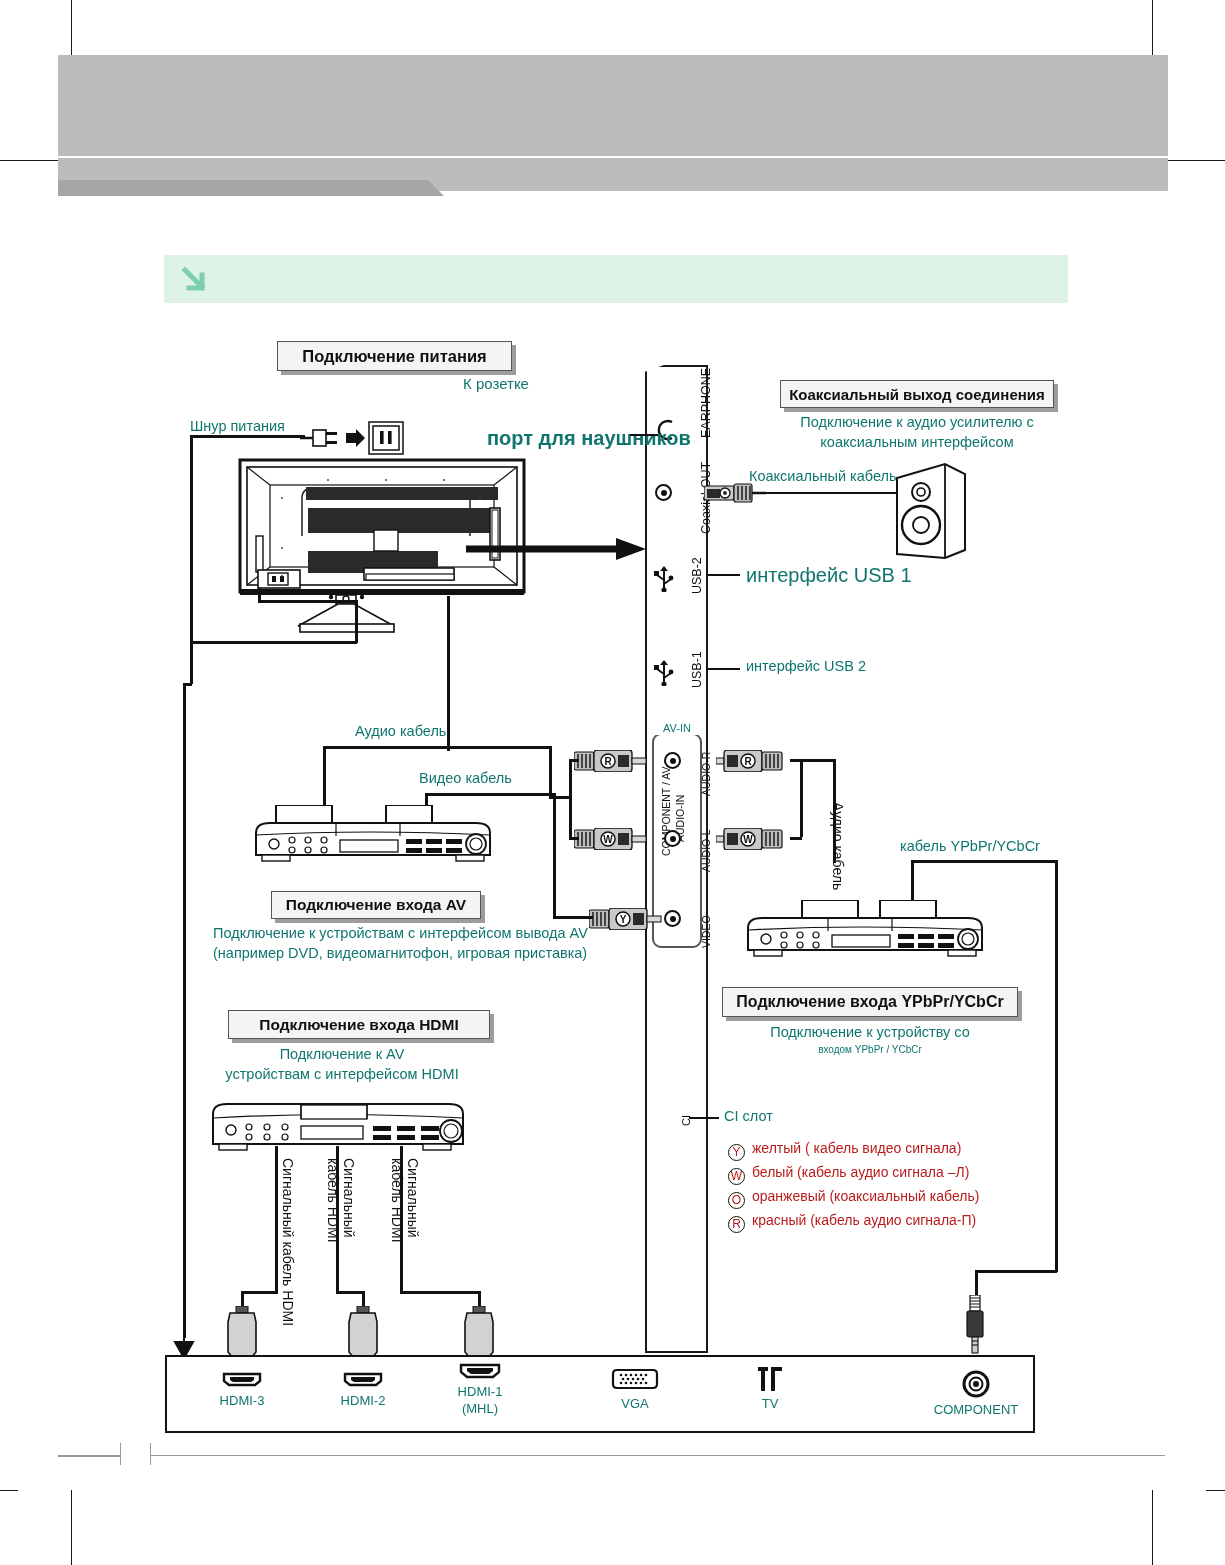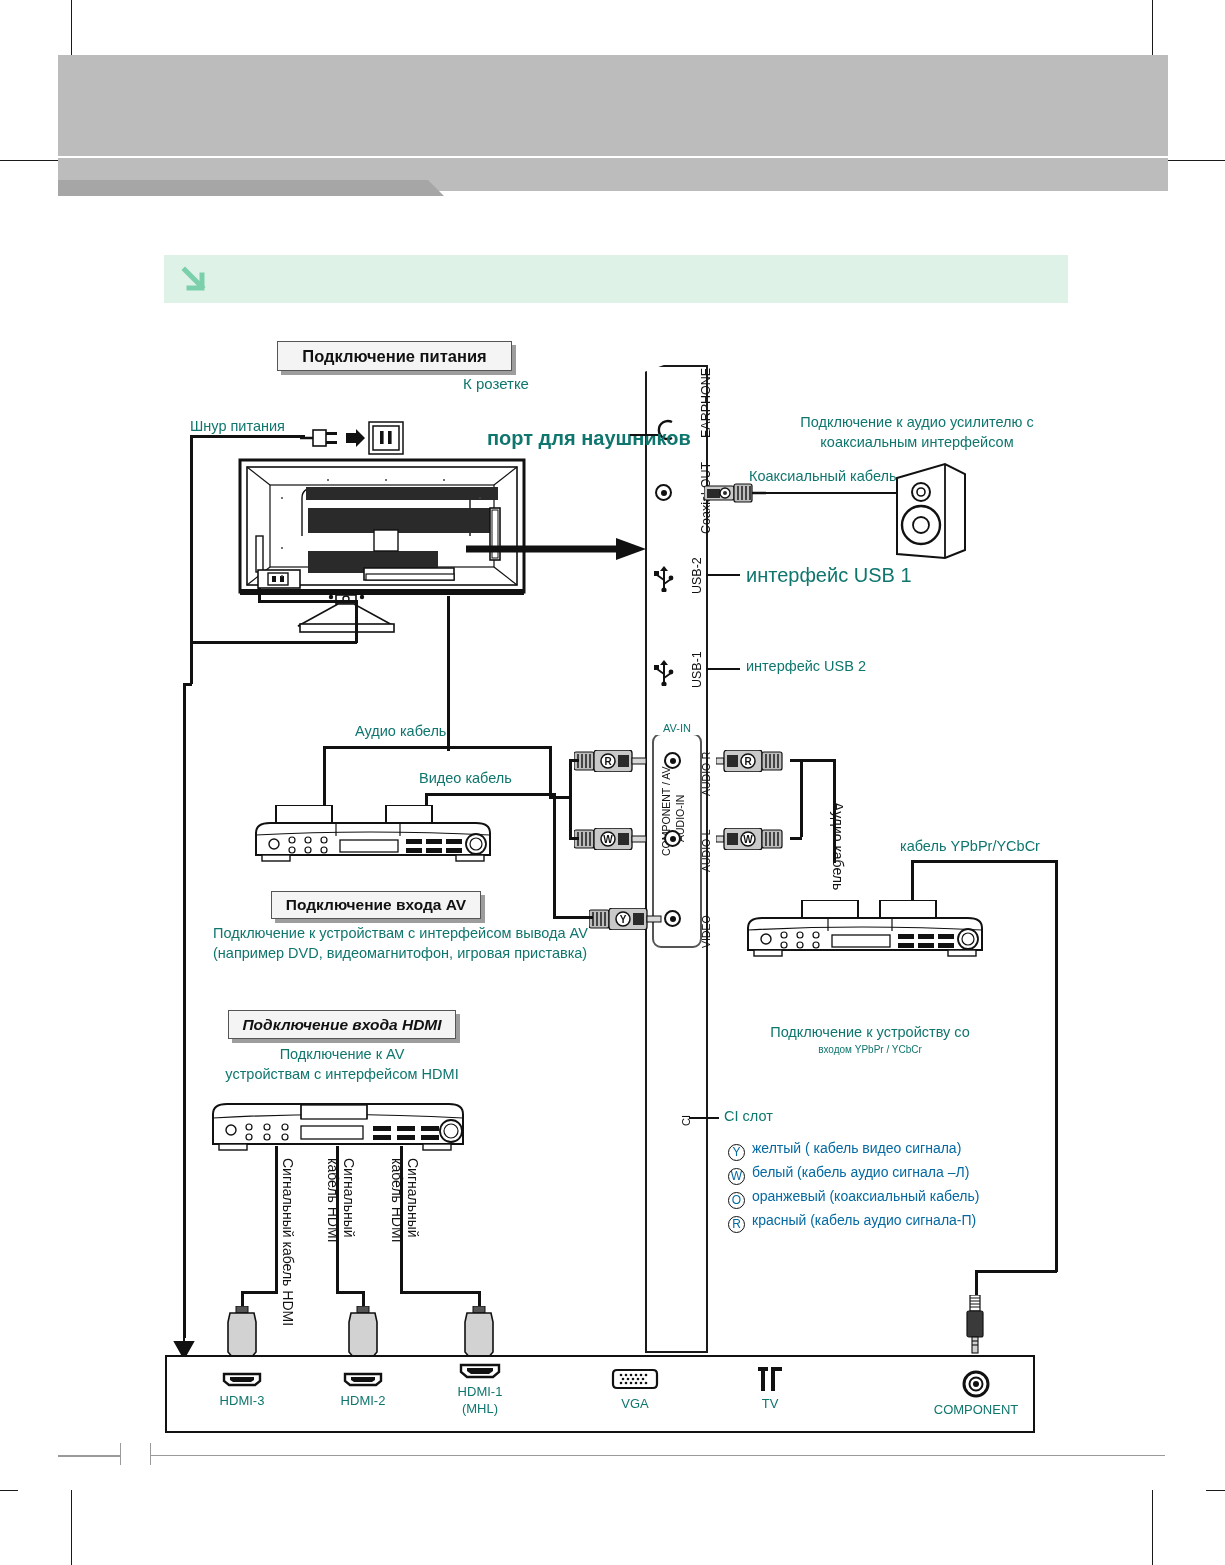--- a/index.html
+++ b/index.html
@@ -65,21 +65,21 @@
     border:2px solid #555; border-radius:9px; background:#fff;
   }
 
   
   .rca { position:absolute; width:17px; height:17px; border:2.2px solid #111; border-radius:50%; background:#fff; }
   .rca::after { content:""; position:absolute; left:50%; top:50%; width:6px; height:6px; margin:-3px 0 0 -3px; background:#111; border-radius:50%; }
 
   
   .botpanel { position:absolute; left:165px; top:1355px; width:870px; height:78px; border:2px solid #111; background:#fff; }
 
-  .legend-row { position:absolute; white-space:nowrap; color:#0369a1; }
+  .legend-row { position:absolute; white-space:nowrap; color:#b91c1c; }
   .cchip {
     display:inline-block; width:17px; height:17px; border:1.6px solid #111; border-radius:50%;
     text-align:center; line-height:14px; font-size:12px; vertical-align:-3px; margin-right:7px; background:#fff;
   }
 </style>
 </head>
 <body>
 
 <div id="page">
 
@@ -206,20 +206,21 @@
   <svg style="position:absolute; left:654px; top:418px; width:22px; height:24px;" viewBox="0 0 22 24">
     <path d="M18 4 A9 9 0 1 0 18 20" fill="none" stroke="#111" stroke-width="2.4"></path>
   </svg>
   <div class="vtxt" style="left:699px; top:438px; font-size:12.5px; transform: rotate(-90deg);">EARPHONE</div>
   <div class="t" style="left:487px; top:427px; font-size:20px;font-weight:bold;">порт для наушников</div>
   <div class="ln lnh" style="left:630px; top:434px; width:28px;"></div>
 
   <div class="rca" style="left:655px; top:484px;"></div>
   <div class="vtxt" style="left:699px; top:534px; font-size:12.5px; transform: rotate(-90deg);">Coaxial-OUT</div>
 
+  <div class="ttl" style="left:780px; top:380px; width:274px; height:28px; font-size:15px;">Коаксиальный выход соединения</div>
   <div class="t c" style="left:760px; top:414px; width:314px; font-size:14.5px;">Подключение к аудио усилителю с</div>
   <div class="t c" style="left:760px; top:434px; width:314px; font-size:14.5px;">коаксиальным интерфейсом</div>
   <div class="t" style="left:749px; top:468px; font-size:14.5px;">Коаксиальный кабель</div>
 
   <svg style="position:absolute; left:704px; top:483px; width:62px; height:20px;" viewBox="0 0 62 20">
     <rect x="0" y="3" width="30" height="14" rx="2" fill="#c9c9c9" stroke="#111" stroke-width="1.2"></rect>
     <rect x="3" y="6" width="13" height="9" fill="#2a2a2a"></rect>
     <circle cx="21" cy="10" r="5" fill="#fff" stroke="#111" stroke-width="1.4"></circle>
     <circle cx="21" cy="10" r="2" fill="#2a2a2a"></circle>
     <rect x="30" y="1" width="18" height="18" rx="2" fill="#bdbdbd" stroke="#111" stroke-width="1.2"></rect>
@@ -424,20 +425,21 @@
     <rect x="198" y="34" width="16" height="5" fill="#111"></rect>
     <rect x="158" y="43" width="16" height="5" fill="#111"></rect>
     <rect x="178" y="43" width="16" height="5" fill="#111"></rect>
     <rect x="198" y="43" width="16" height="5" fill="#111"></rect>
     <circle cx="228" cy="39" r="10" fill="#fff" stroke="#111" stroke-width="1.8"></circle>
     <circle cx="228" cy="39" r="6" fill="#fff" stroke="#111" stroke-width="1.2"></circle>
     <rect x="14" y="50" width="28" height="6" fill="#fff" stroke="#111" stroke-width="1.4"></rect>
     <rect x="208" y="50" width="28" height="6" fill="#fff" stroke="#111" stroke-width="1.4"></rect>
   </svg>
 
+  <div class="ttl" style="left:722px; top:987px; width:296px; height:30px; font-size:16px;">Подключение входа YPbPr/YCbCr</div>
   <div class="t c" style="left:712px; top:1024px; width:316px; font-size:14.5px;">Подключение к устройству со</div>
   <div class="t c" style="left:712px; top:1044px; width:316px; font-size:10px;">входом YPbPr / YCbCr</div>
 
   <svg style="position:absolute; left:962px; top:1295px; width:26px; height:62px;" viewBox="0 0 26 62">
     <rect x="8" y="0" width="10" height="16" fill="#fff" stroke="#111" stroke-width="1.2"></rect>
     <line x1="8" y1="3" x2="18" y2="3" stroke="#111" stroke-width="1"></line>
     <line x1="8" y1="6" x2="18" y2="6" stroke="#111" stroke-width="1"></line>
     <line x1="8" y1="9" x2="18" y2="9" stroke="#111" stroke-width="1"></line>
     <line x1="8" y1="12" x2="18" y2="12" stroke="#111" stroke-width="1"></line>
     <rect x="5" y="16" width="16" height="26" rx="2" fill="#3a3a3a" stroke="#111" stroke-width="1.2"></rect>
@@ -456,21 +458,21 @@
   <div class="legend-row" style="left:728px; top:1164px; font-size:14px;">
     <span class="cchip">W</span><span>белый (кабель аудио сигнала –Л)</span>
   </div>
   <div class="legend-row" style="left:728px; top:1188px; font-size:14px;">
     <span class="cchip">O</span><span>оранжевый (коаксиальный кабель)</span>
   </div>
   <div class="legend-row" style="left:728px; top:1212px; font-size:14px;">
     <span class="cchip">R</span><span>красный (кабель аудио сигнала-П)</span>
   </div>
 
-  <div class="ttl" style="left:228px; top:1010px; width:228px; height:29px; font-size:15.5px;font-style:italic;">Подключение входа HDMI</div>
+  <div class="ttl" style="left:228px; top:1010px; width:262px; height:29px; font-size:15.5px;">Подключение входа HDMI</div>
   <div class="t c" style="left:207px; top:1046px; width:270px; font-size:14.5px;">Подключение к AV</div>
   <div class="t c" style="left:196px; top:1066px; width:292px; font-size:14.5px;">устройствам с  интерфейсом HDMI</div>
 
   <svg style="position:absolute; left:205px; top:1098px; width:266px; height:60px;" viewBox="0 0 266 60">
     <path d="M8 16 Q8 6 22 6 L244 6 Q258 6 258 16 L258 46 L8 46 Z" fill="#fff" stroke="#111" stroke-width="2"></path>
     <path d="M8 20 Q130 13 258 20" fill="none" stroke="#111" stroke-width="1.2"></path>
     <rect x="96" y="7" width="66" height="14" fill="#fff" stroke="#111" stroke-width="1.3"></rect>
     <line x1="96" y1="7" x2="96" y2="21" stroke="#111" stroke-width="1.2"></line>
     <line x1="162" y1="7" x2="162" y2="21" stroke="#111" stroke-width="1.2"></line>
     <circle cx="26" cy="32" r="5" fill="#fff" stroke="#111" stroke-width="1.4"></circle>

